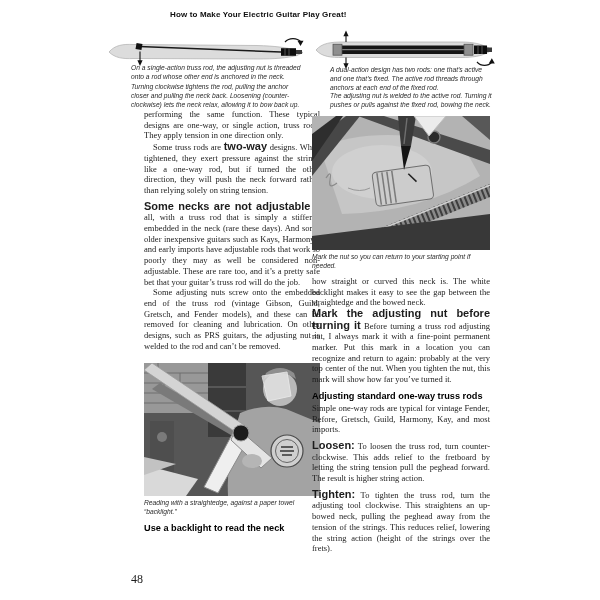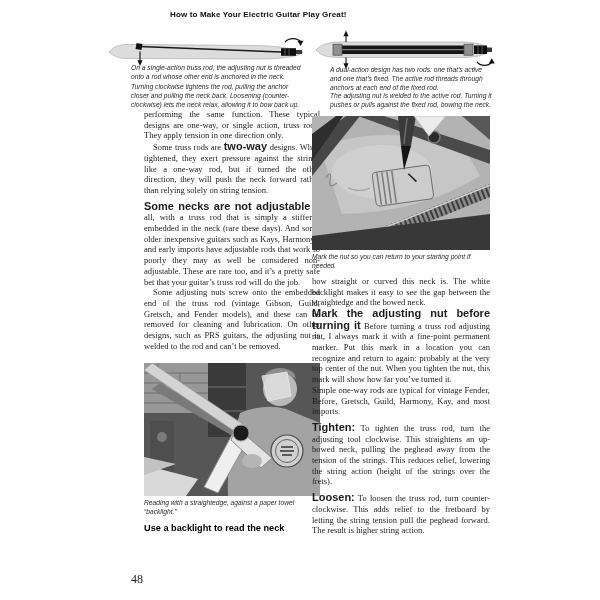--- a/index.html
+++ b/index.html
@@ -160,19 +160,20 @@
       <polygon points="86,0 104,0 99,30 89,30" fill="#3a3a3a"></polygon>
       <line x1="95" y1="2" x2="92" y2="28" stroke="#6f6f6f" stroke-width="1.4"></line>
       <polygon points="89,30 99,30 92,54" fill="#141414"></polygon>
       <polygon points="102,0 134,0 117,20" fill="#ececec" stroke="#bdbdbd" stroke-width="1"></polygon>
     </svg>
     <div class="cap photo-cap">Mark the nut so you can return to your starting point if needed.</div>
 
     <p class="body spaced"><span>how straight or curved this neck is. The white backlight makes it easy to see the gap between the straightedge and the bowed neck.</span></p>
     <p class="body"><span class="runin">Mark the adjusting nut before turning it</span><span> Before turning a truss rod adjusting nut, I always mark it with a fine-point permanent marker. Put this mark in a location you can recognize and return to again: probably at the very top center of the nut. When you tighten the nut, this mark will show how far you’ve turned it.</span></p>
 
+    <h3 class="heading">Adjusting standard one-way truss rods</h3>
     <p class="body"><span>Simple one-way rods are typical for vintage Fender, Before, Gretsch, Guild, Harmony, Kay, and most imports.</span></p>
+    <p class="body spaced"><span class="runin">Loosen:</span><span> To loosen the truss rod, turn counter-clockwise. This adds relief to the fretboard by letting the string tension pull the peghead forward. The result is higher string action.</span></p>
     <p class="body spaced"><span class="runin">Tighten:</span><span> To tighten the truss rod, turn the adjusting tool clockwise. This straightens an up-bowed neck, pulling the peghead away from the tension of the strings. This reduces relief, lowering the string action (height of the strings over the frets).</span></p>
-    <p class="body spaced"><span class="runin">Loosen:</span><span> To loosen the truss rod, turn counter-clockwise. This adds relief to the fretboard by letting the string tension pull the peghead forward. The result is higher string action.</span></p>
   </div>
 
   <div class="page-number">48</div>
 </div>
 
 </body></html>

